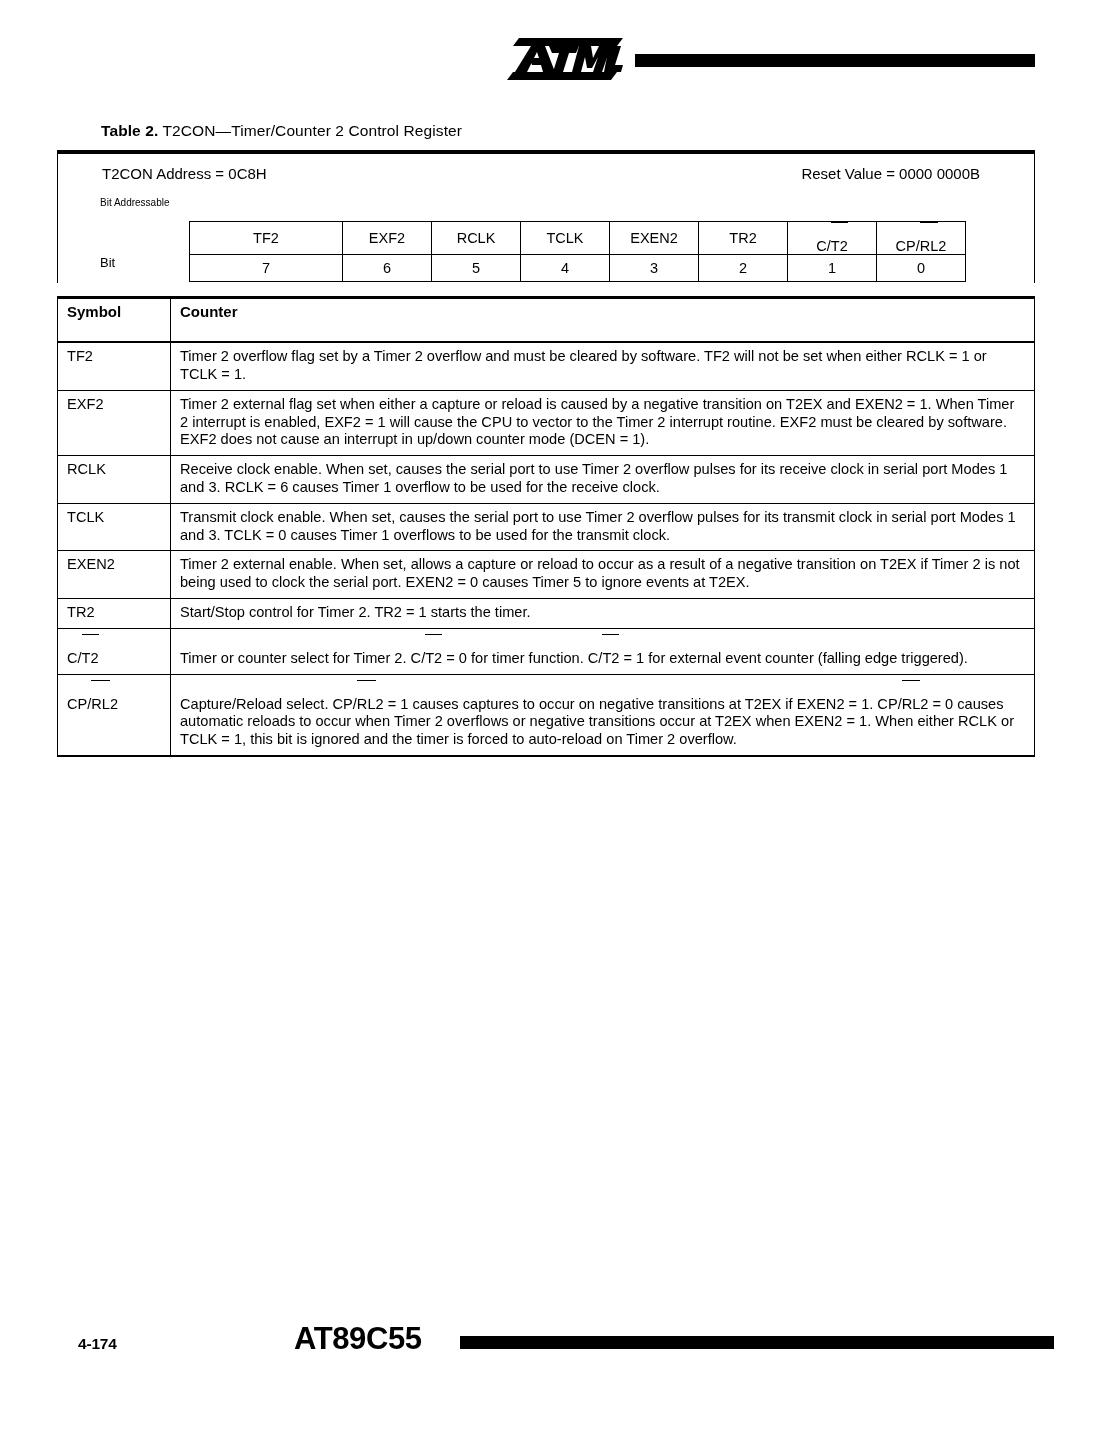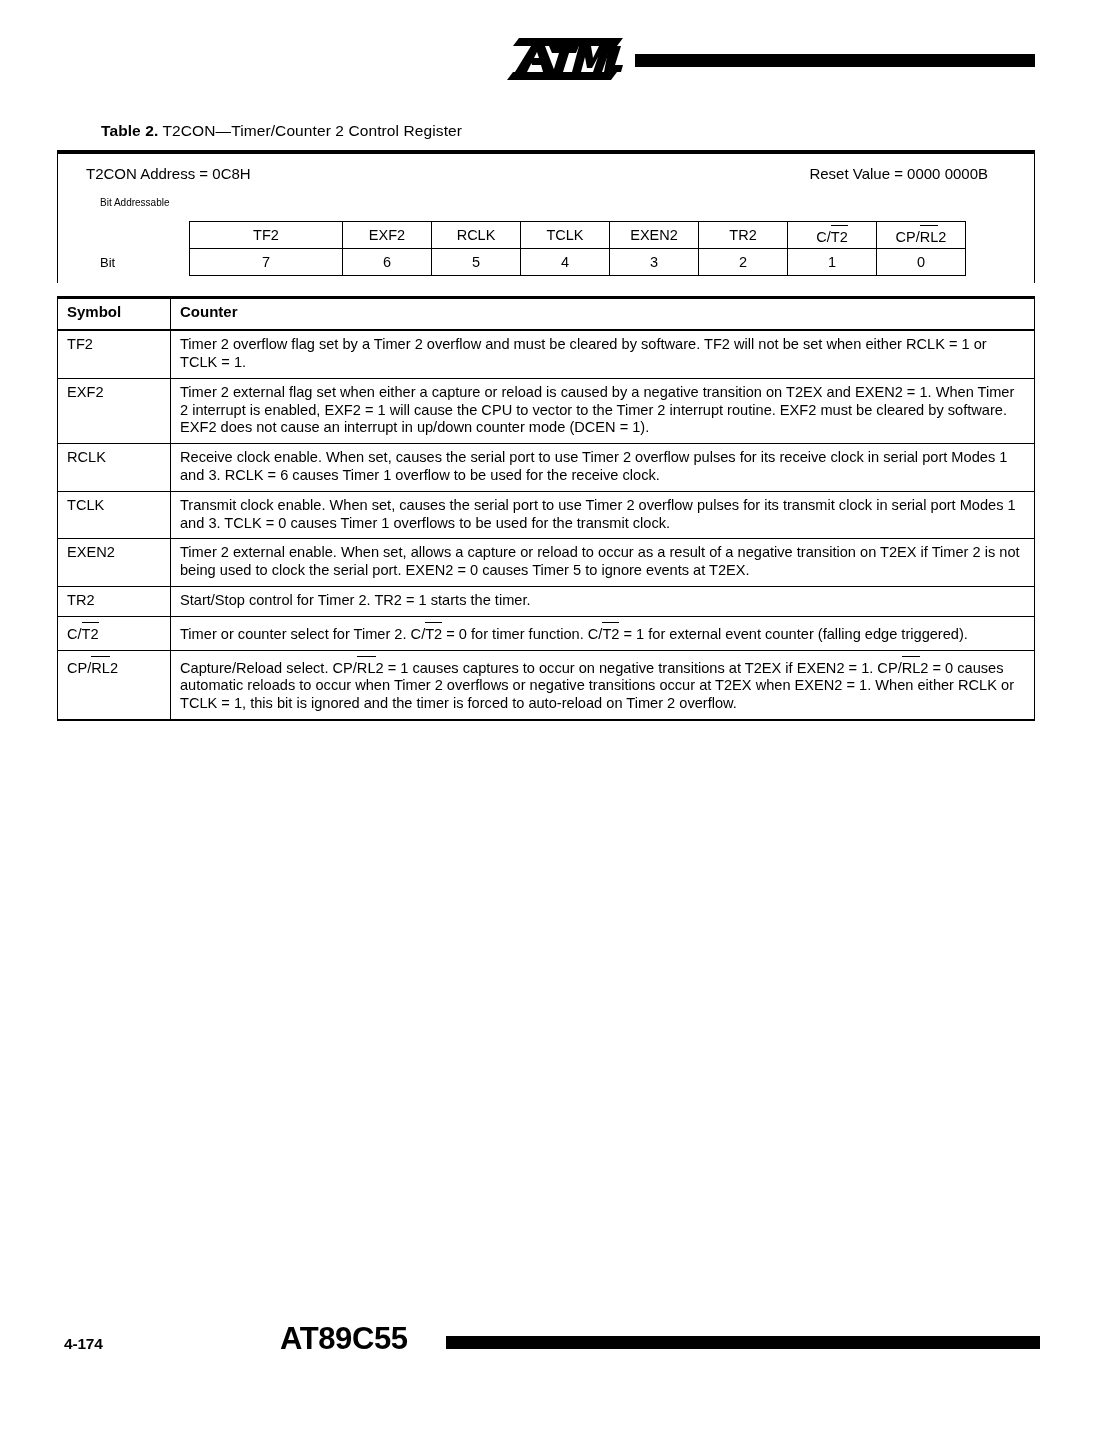--- a/index.html
+++ b/index.html
@@ -64,28 +64,28 @@
     top: 150px;
     width: 978px;
     height: 133px;
     border-top: 4px solid #000;
     border-left: 1.6px solid #000;
     border-right: 1.6px solid #000;
     box-sizing: border-box;
   }
   .reg-addr {
     position: absolute;
-    left: 28px;
+    left: 44px;
     top: 11px;
     font-size: 15px;
     white-space: nowrap;
   }
   .reg-reset {
     position: absolute;
-    right: 46px;
+    right: 54px;
     top: 11px;
     font-size: 15px;
     white-space: nowrap;
   }
   .reg-bitaddr {
     position: absolute;
     left: 42px;
     top: 43px;
     font-size: 10px;
     white-space: nowrap;
@@ -113,21 +113,21 @@
     vertical-align: middle;
     font-size: 14.5px;
     padding: 0;
     white-space: nowrap;
   }
   .bit-grid td.wide { width: 152px; }
   .bit-grid td.norm { width: 88px; }
 
   .ovl {
     border-top: 1.3px solid #000;
-    padding-top: 4px;
+    padding-top: 16px;
     display: inline-block;
     line-height: 1.0;
   }
 
   
   .fn-table {
     position: absolute;
     left: 57px;
     top: 296px;
     width: 978px;
@@ -141,32 +141,32 @@
     padding: 5px 9px 6px 9px;
     font-size: 14.6px;
     line-height: 1.22;
   }
   .fn-table thead th {
     font-weight: bold;
     font-size: 15px;
     border-top: 3.5px solid #000;
     border-bottom: 2.5px solid #000;
     padding-top: 4px;
-    padding-bottom: 8px;
+    padding-bottom: 20px;
   }
   .fn-table tbody tr:last-child td {
     border-bottom: 2.5px solid #000;
   }
   .col-sym { width: 113px; }
   .fn-table td.sym { white-space: nowrap; }
 
   
   .footer {
     position: absolute;
-    left: 2px;
+    left: 16px;
     top: 1318px;
     width: 913px;
     height: 60px;
   }
   .page-num {
     position: absolute;
     left: 62px;
     top: 17px;
     font-size: 15.5px;
     font-weight: bold;

